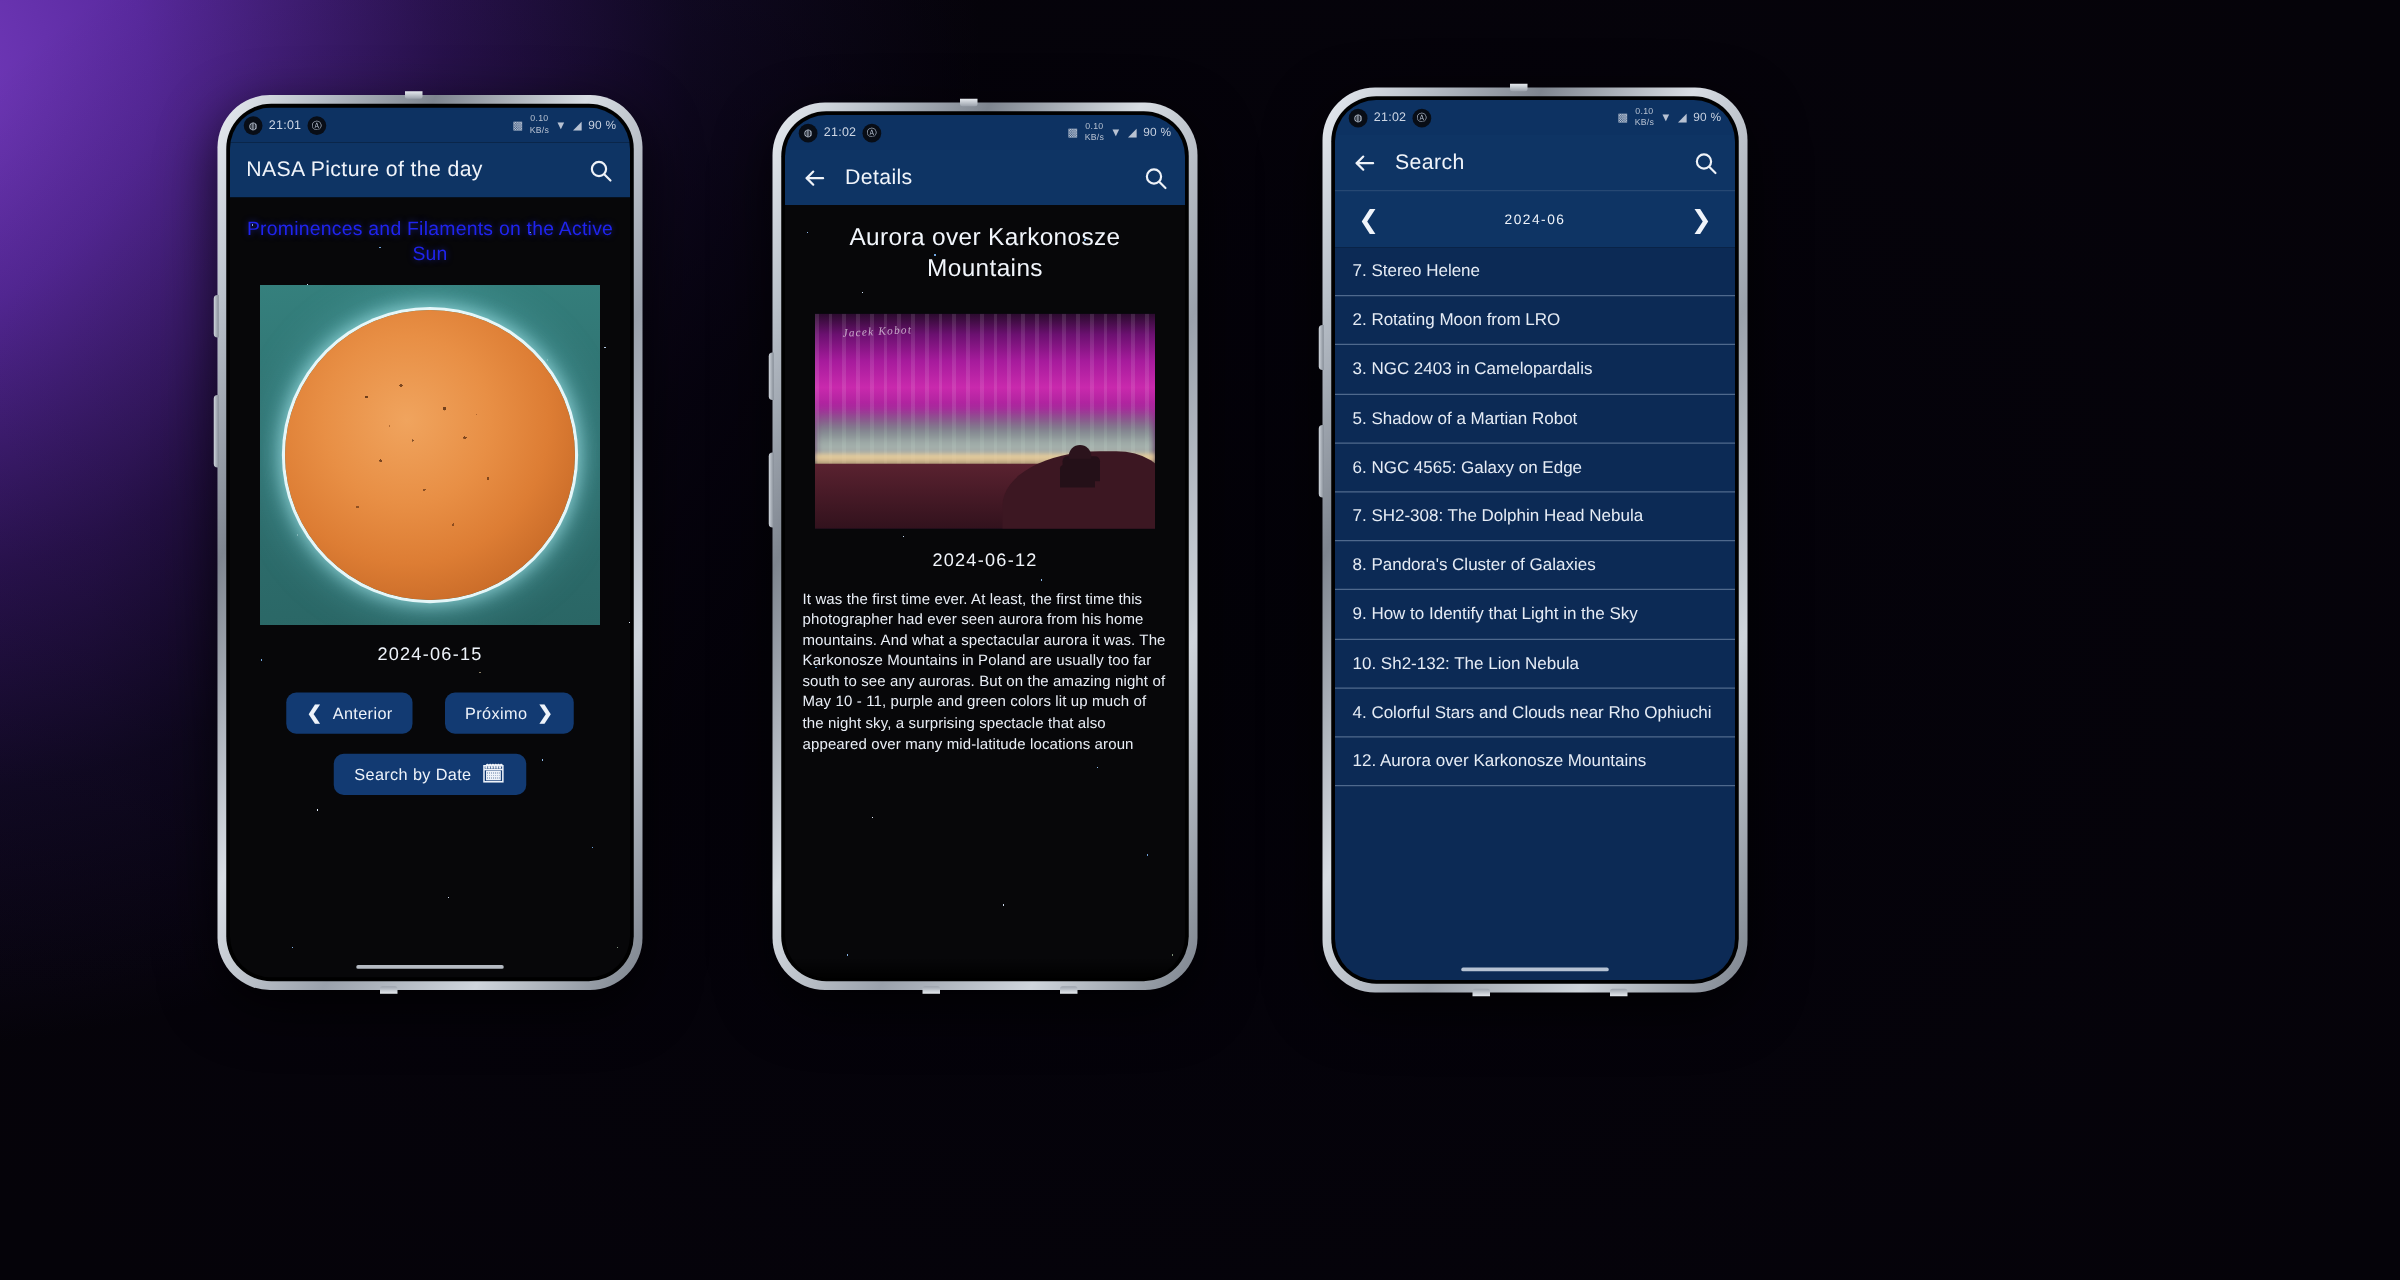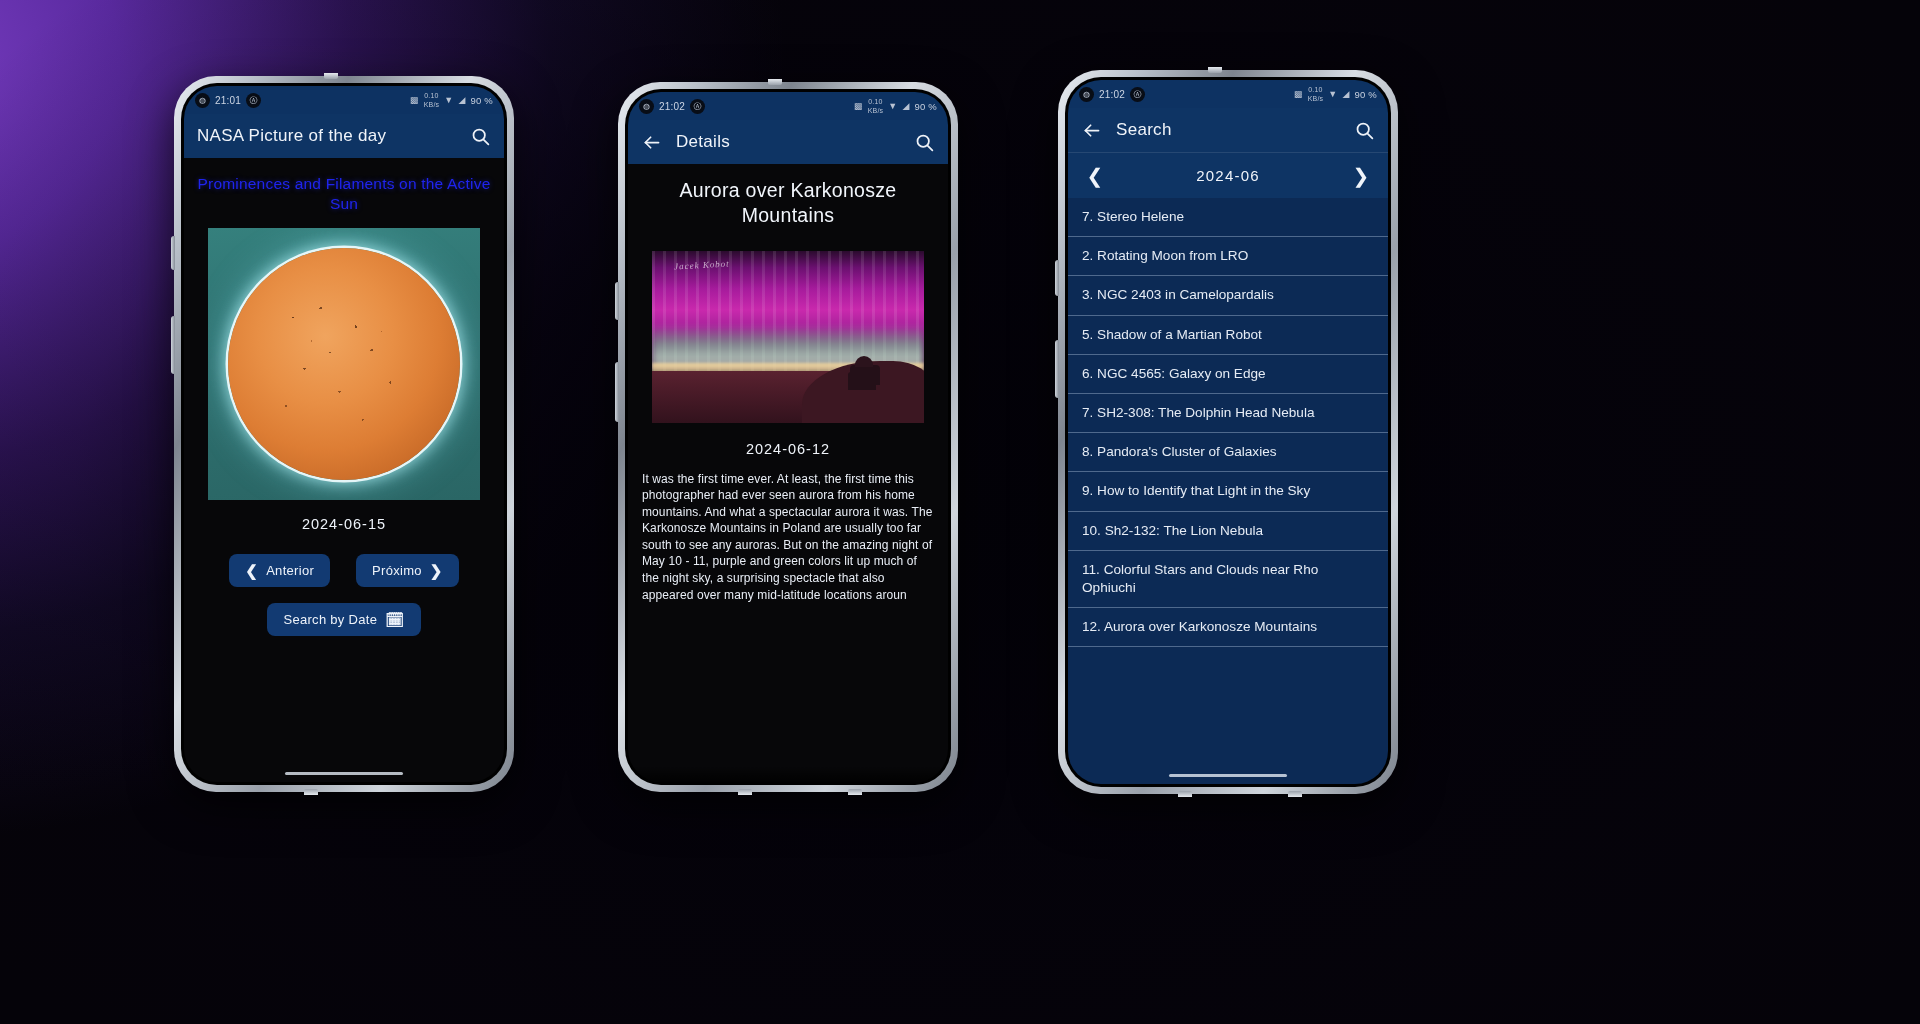--- a/index.html
+++ b/index.html
@@ -327,21 +327,21 @@
   .panel-blue { flex: 1; background: #0c2a55; overflow: hidden; }
   .datebar {
     height: 46px;
     background: #0e3464;
     border-top: 1px solid rgba(255,255,255,0.10);
     display: flex; align-items: center;
     padding: 0 16px;
   }
   .datebar-label {
     flex: 1; text-align: center;
-    color: #f0f4fa; font-size: 15px; letter-spacing: 1.2px;
+    color: #f0f4fa; font-size: 11px; letter-spacing: 1.2px;
   }
   .datebar-chev {
     color: #f0f4fa; font-size: 20px; line-height: 1;
     cursor: pointer; width: 22px; text-align: center;
   }
   .list { background: #0c2a55; }
   .list-item {
     padding: 10px 13px 10px 14px;
     color: #e6ecf5;
     font-size: 13.6px;
@@ -546,21 +546,21 @@
         <div class="list" id="results-list">
             <div class="list-item">7. Stereo Helene</div>
             <div class="list-item">2. Rotating Moon from LRO</div>
             <div class="list-item">3. NGC 2403 in Camelopardalis</div>
             <div class="list-item">5. Shadow of a Martian Robot</div>
             <div class="list-item">6. NGC 4565: Galaxy on Edge</div>
             <div class="list-item">7. SH2-308: The Dolphin Head Nebula</div>
             <div class="list-item">8. Pandora's Cluster of Galaxies</div>
             <div class="list-item">9. How to Identify that Light in the Sky</div>
             <div class="list-item">10. Sh2-132: The Lion Nebula</div>
-            <div class="list-item">11. Colorful Stars and Clouds near Rho Ophiuchi</div>
+            <div class="list-item">4. Colorful Stars and Clouds near Rho Ophiuchi</div>
             <div class="list-item">12. Aurora over Karkonosze Mountains</div>
           </div>
       </div>
 
       <div class="homebar"></div>
     </div>
   </div>
 </div>
 
 </body></html>

